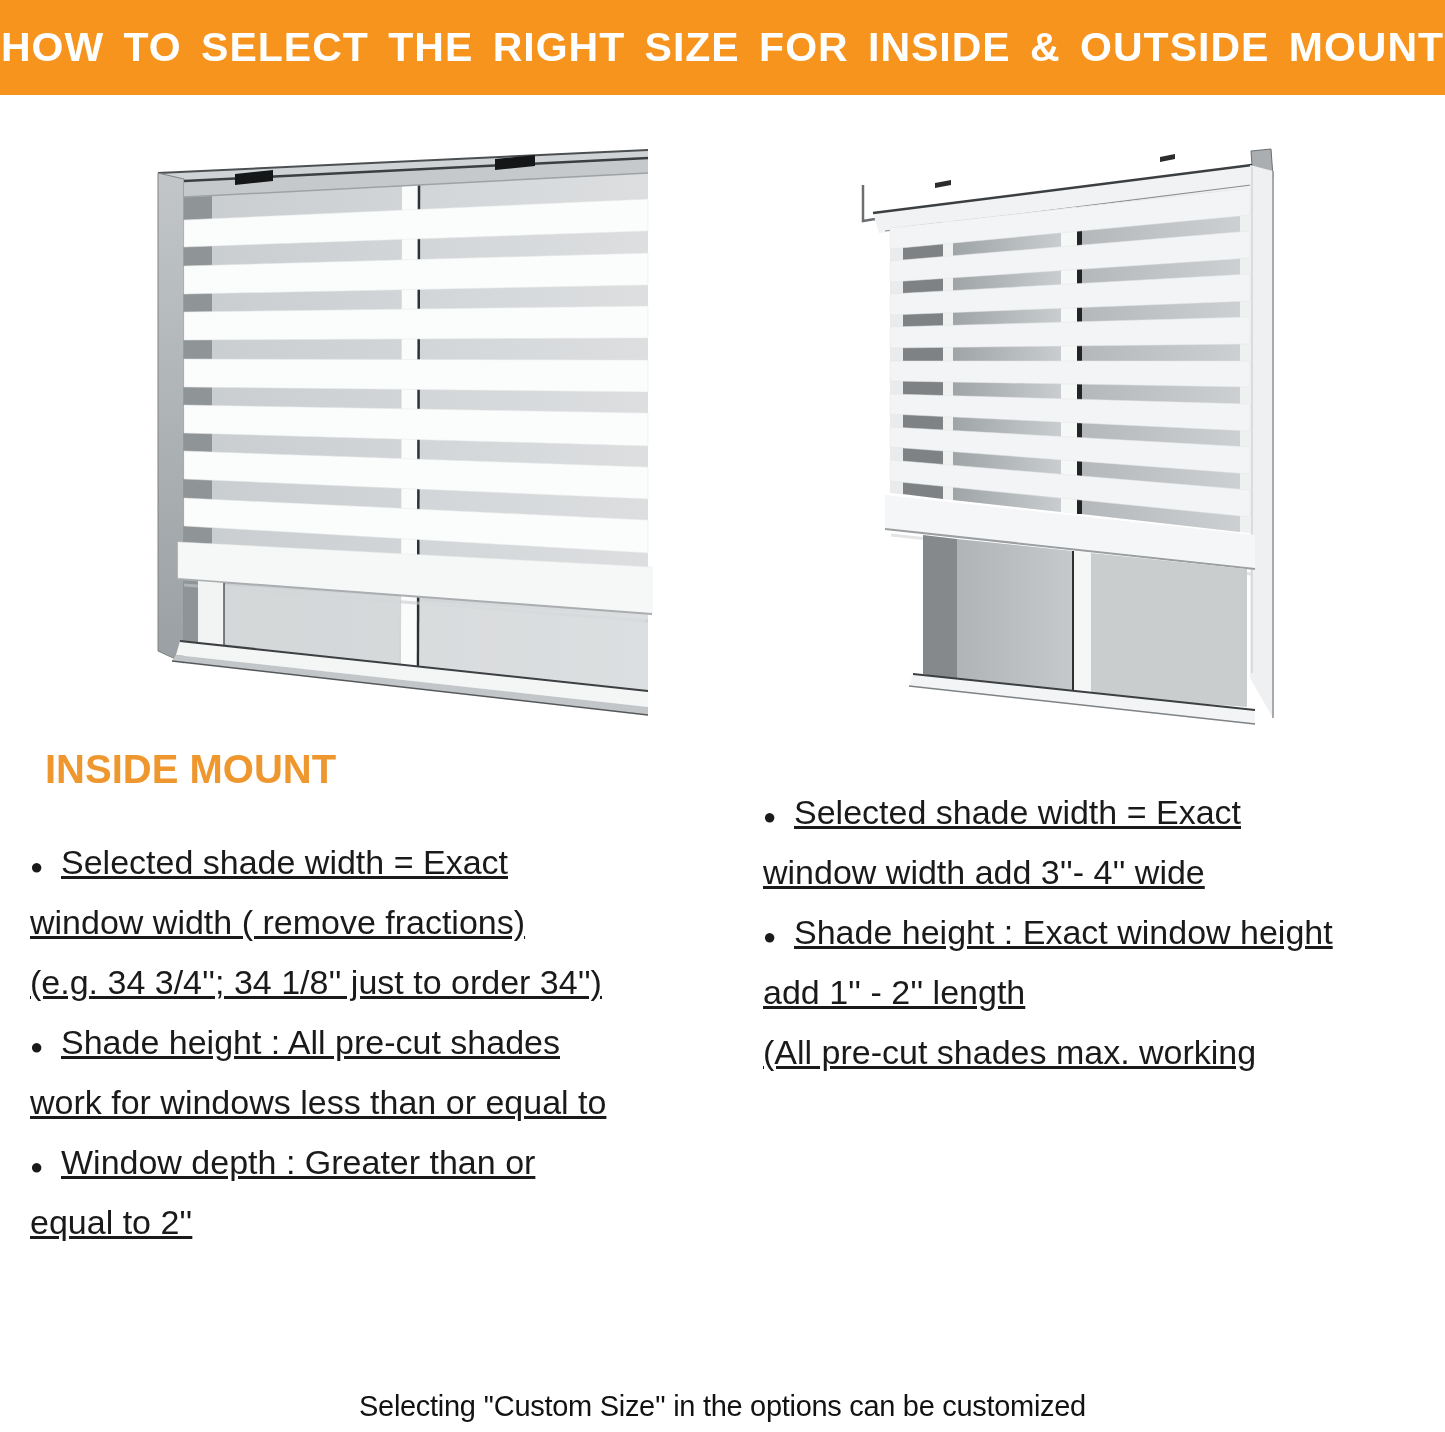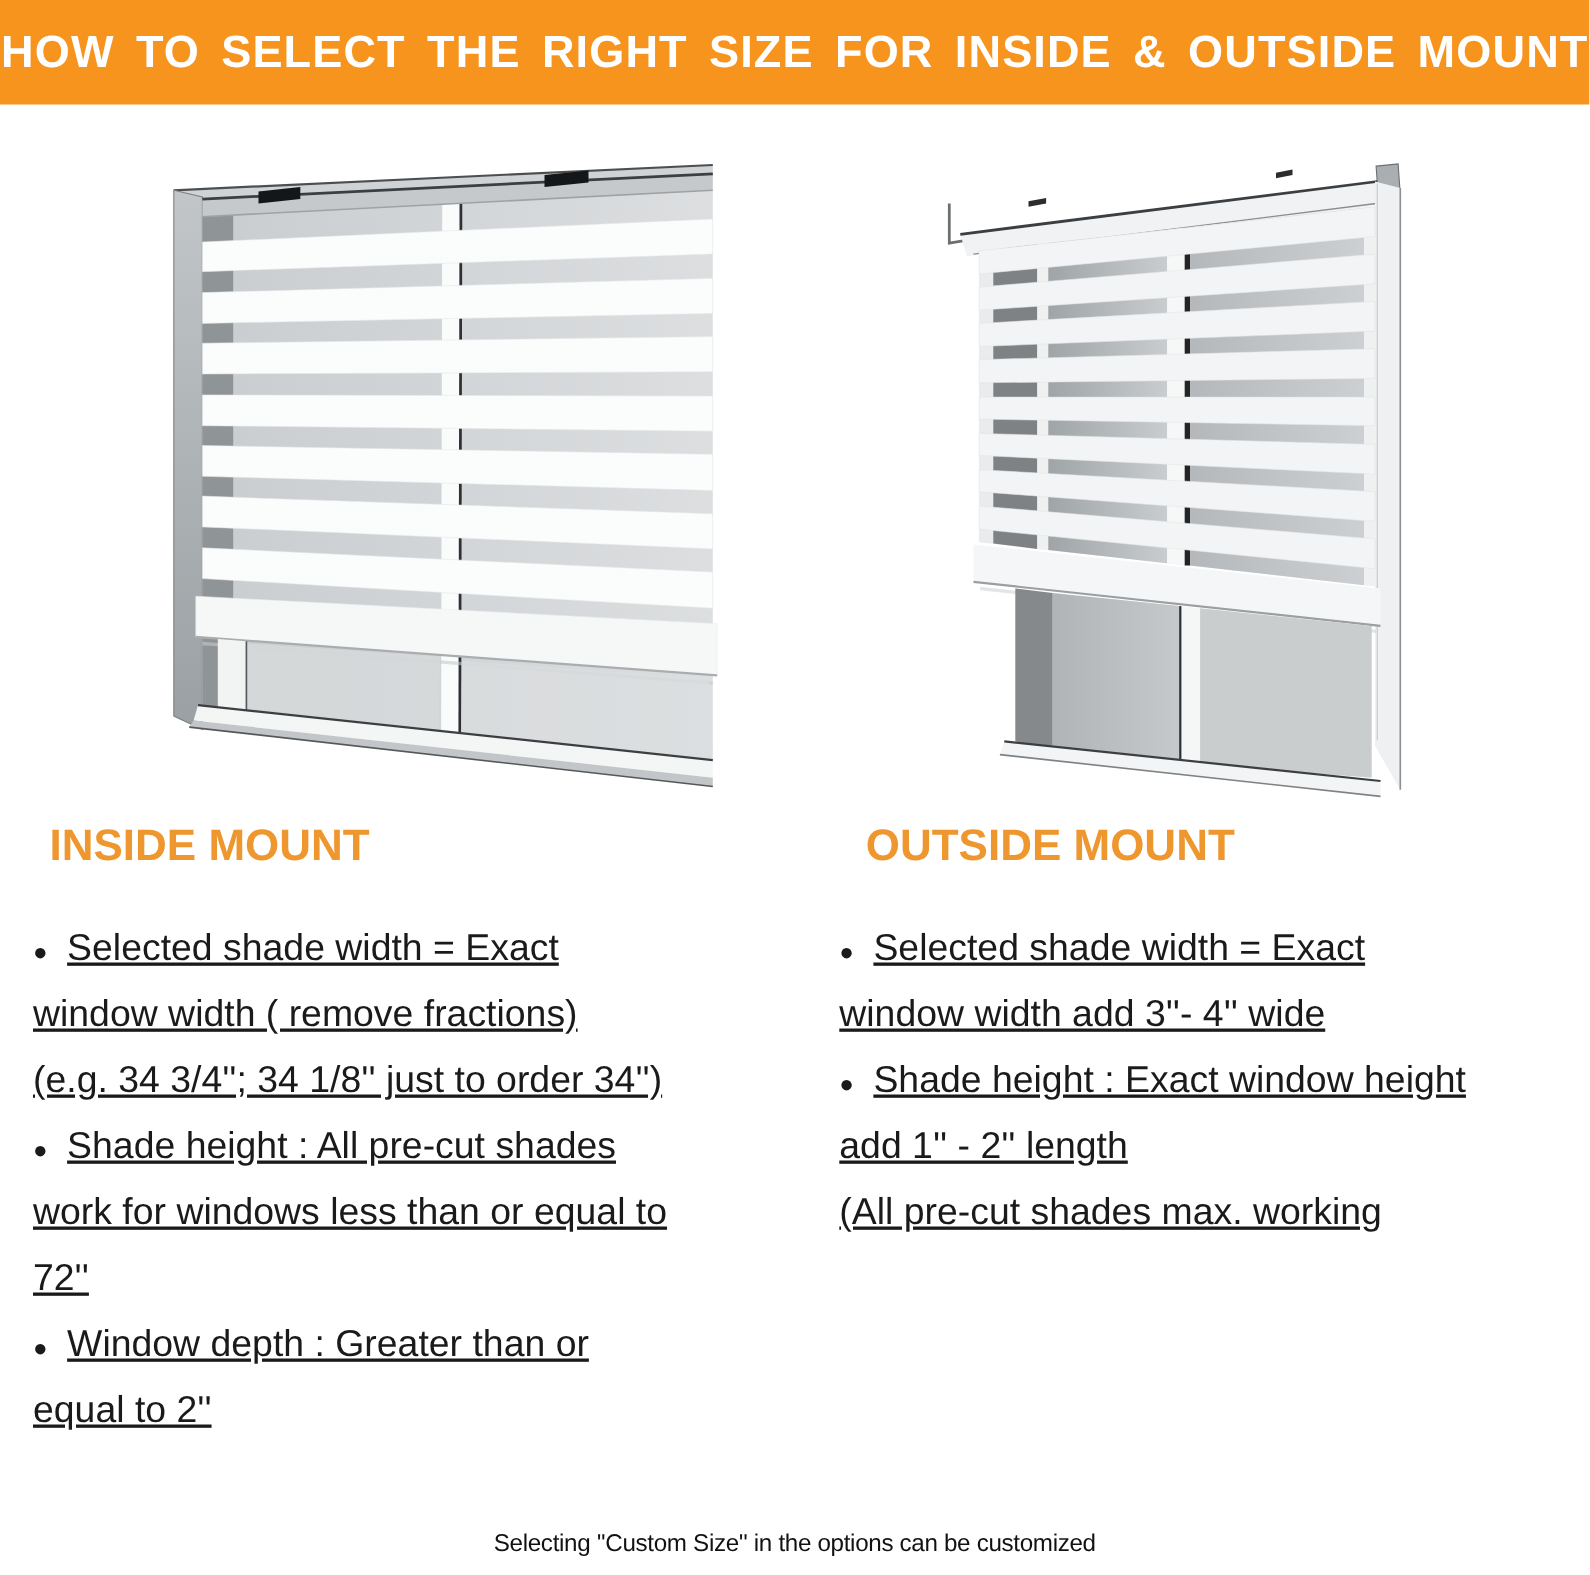--- a/index.html
+++ b/index.html
@@ -15,21 +15,21 @@
   .col{position:absolute;top:744px;}
   .col-inside{left:30px;width:695px;}
   .col-outside{left:763px;width:668px;}
   .col-heading{font-size:40px;font-weight:bold;line-height:50px;margin:0;white-space:nowrap;}
   .col-inside .col-heading{padding-left:15px;}
   .col-outside .col-heading{padding-left:24px;}
   .lines{margin-top:38px;font-size:34px;text-decoration:underline;}
   .bl-line{height:60px;line-height:60px;white-space:nowrap;}
   .bullet{display:inline-block;width:31px;font-size:22px;}
   .footer-note{position:absolute;left:0;top:1390px;width:1445px;text-align:center;
-               font-size:22px;letter-spacing:-0.3px;white-space:nowrap;}
+               font-size:29px;letter-spacing:-0.3px;white-space:nowrap;}
 </style>
 </head>
 <body>
 
 <div class="banner" style="background-color: rgb(247, 148, 29);">
   <div class="banner-title" style="color: rgb(255, 255, 255);">HOW TO SELECT THE RIGHT SIZE FOR INSIDE &amp; OUTSIDE MOUNT</div>
 </div>
 
 <div class="illus illus-left">
 <svg width="520" height="590" viewBox="0 0 520 590">
@@ -165,28 +165,26 @@
 </div>
 
 <div class="col col-inside">
   <h2 class="col-heading" style="color: rgb(239, 151, 47);">INSIDE MOUNT</h2>
   <div class="lines" style="color: rgb(26, 26, 26);">
       <div class="bl-line"><span class="bullet">●</span><span>Selected shade width = Exact</span></div>
       <div class="bl-line"><span>window width ( remove fractions)</span></div>
       <div class="bl-line"><span>(e.g. 34 3/4''; 34 1/8'' just to order 34'')</span></div>
       <div class="bl-line"><span class="bullet">●</span><span>Shade height : All pre-cut shades</span></div>
       <div class="bl-line"><span>work for windows less than or equal to</span></div>
-      <div class="bl-line"><span>72''</span></div>
       <div class="bl-line"><span class="bullet">●</span><span>Window depth : Greater than or</span></div>
       <div class="bl-line"><span>equal to 2''</span></div>
     </div>
 </div>
 
 <div class="col col-outside">
-  <h2 class="col-heading" style="color: rgb(239, 151, 47);">OUTSIDE MOUNT</h2>
   <div class="lines" style="color: rgb(26, 26, 26);">
       <div class="bl-line"><span class="bullet">●</span><span>Selected shade width = Exact</span></div>
       <div class="bl-line"><span>window width add 3''- 4'' wide</span></div>
       <div class="bl-line"><span class="bullet">●</span><span>Shade height : Exact window height</span></div>
       <div class="bl-line"><span>add 1'' - 2'' length</span></div>
       <div class="bl-line"><span>(All pre-cut shades max. working</span></div>
     </div>
 </div>
 
 <div class="footer-note" style="color: rgb(18, 18, 18);">Selecting ''Custom Size'' in the options can be customized</div>

